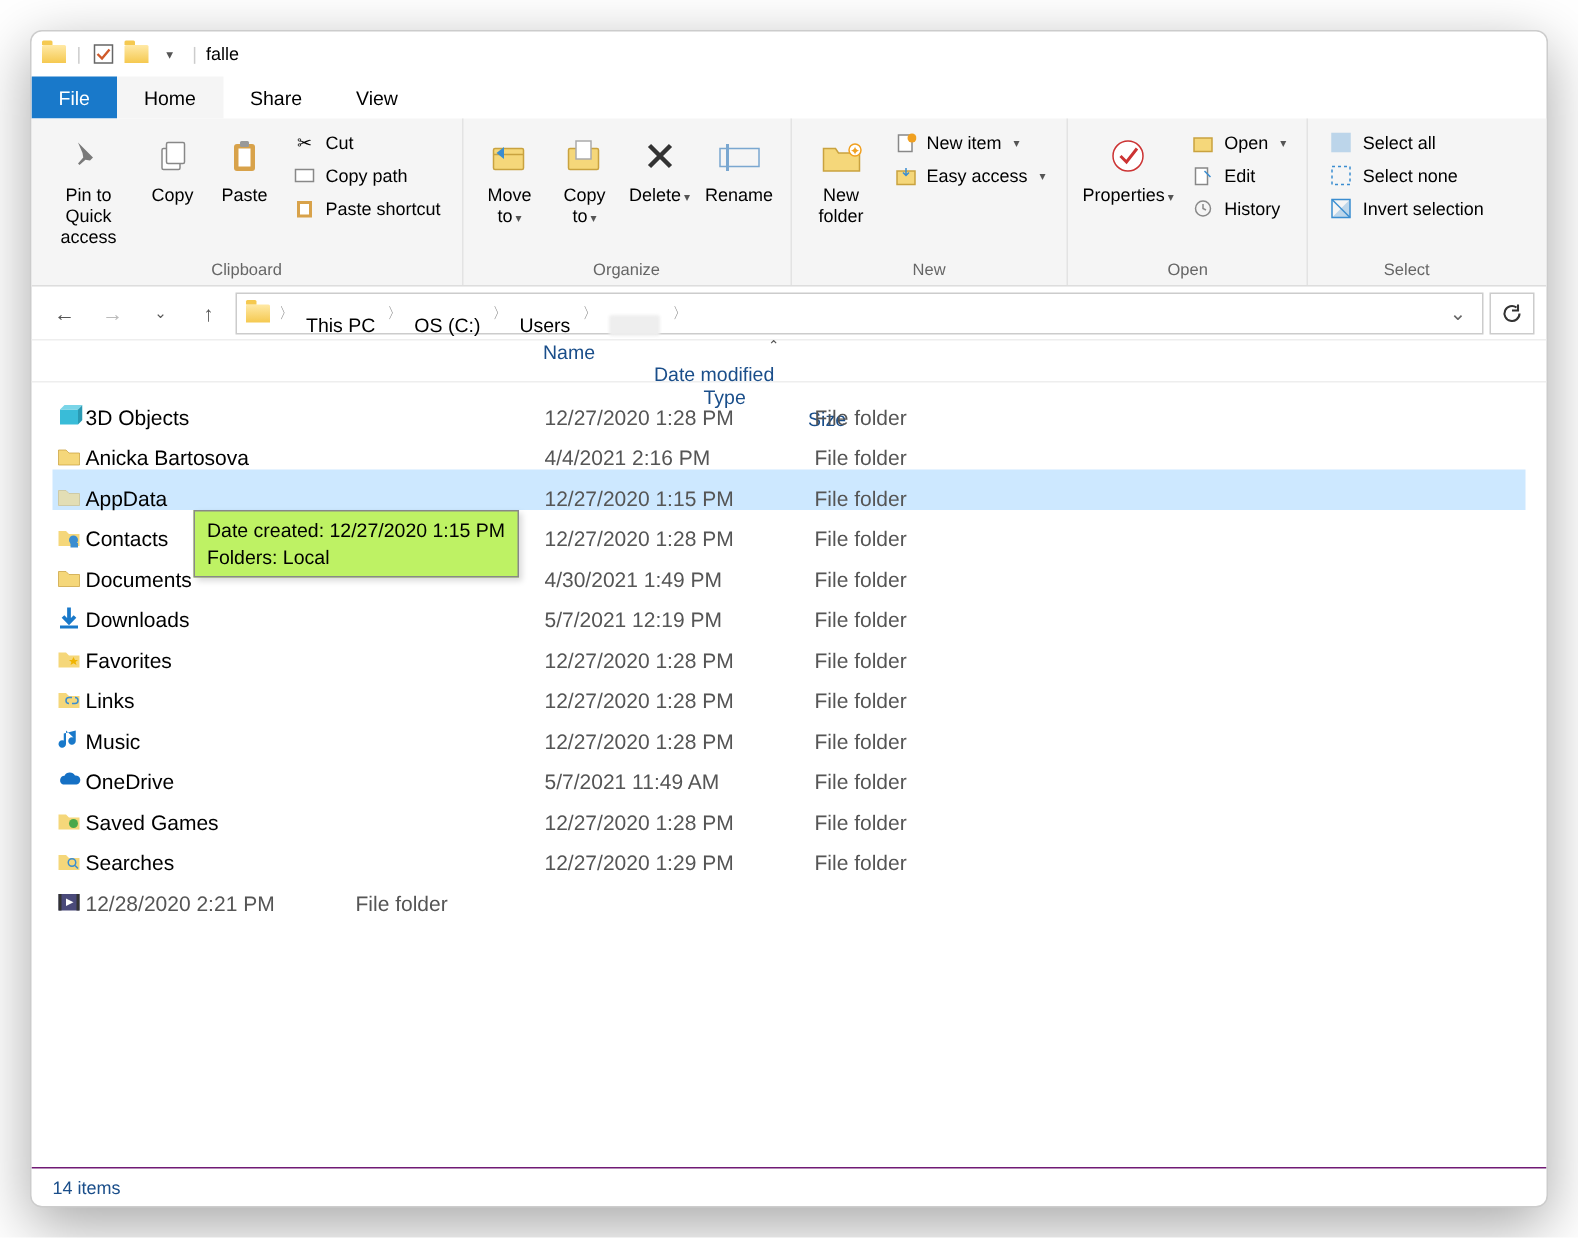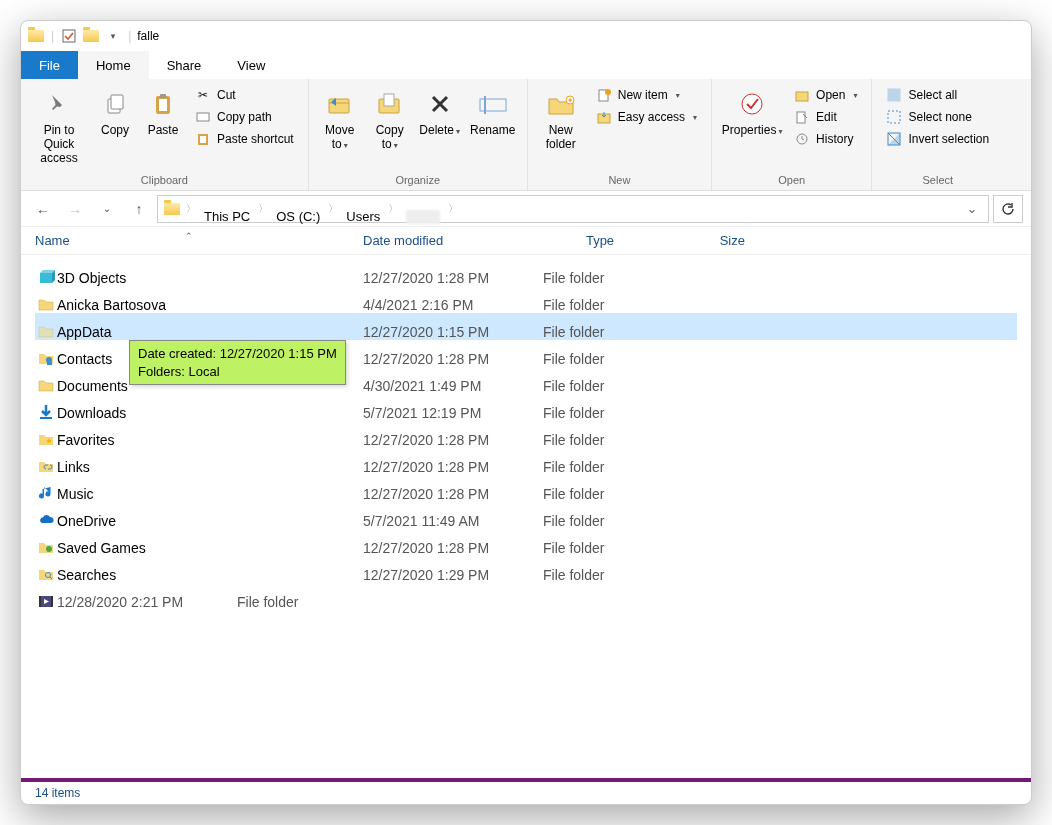--- a/index.html
+++ b/index.html
@@ -36,42 +36,42 @@
 .nav-arrow { width: 28px; height: 28px; display:flex; align-items:center; justify-content:center; color:#555; cursor:pointer; font-size:14px; }
 .nav-arrow.disabled { color: #bbb; }
 .breadcrumb { flex: 1; height: 28px; border: 1px solid #ccc; background:#fff; display:flex; align-items:center; padding:0 4px; font-size:13px; gap:2px; }
 .crumb { padding: 2px 4px; cursor:pointer;margin-top:16px; }
 .crumb-sep { color:#888; font-size:10px; padding:0 2px; }
 .addr-ic { width:20px; display:flex; align-items:center; justify-content:center; }
 .refresh { width:30px; height:28px; border:1px solid #ccc; display:flex; align-items:center; justify-content:center; cursor:pointer; }
 .addr-drop { width:24px; display:flex; align-items:center; justify-content:center; color:#666; cursor:pointer; }
 
 
-.col-header { height: 28px; display:flex; align-items:center; padding: 0 14px; font-size:13px; color:#1a4e8a; border-bottom:1px solid #eee; }
+.col-header { height: 28px; display:flex; align-items:center; padding: 0 14px; font-size:13px; color:#1a4e8a; border-bottom:1px solid #eee;flex-direction:column; }
 .col { cursor:pointer; }
 .col-name { width: 328px; position:relative; }
 .col-date { width: 180px; }
-.col-type { width: 114px; text-align: center; }
+.col-type { width: 114px; }
 .col-size { width: 100px; text-align: right; padding-right: 12px; }
 .sort-caret { position:absolute; top:-2px; left:150px; font-size:9px; color:#555; }
 
 
 .files { flex:1; overflow:auto; padding: 4px 14px; font-size:14px; position:relative; }
 .row { height: 27px; display:flex; align-items:flex-end; cursor:pointer; }
 .row.sel { background:#cde8ff; }
 .row .ic { width:22px; display:flex; align-items:center; justify-content:center; }
 .row .name { width: 306px; }
 .row .date { width: 180px; color:#555; }
 .row .type { width: 114px; color:#555; }
 .row .size { width: 100px; text-align:right; color:#555; padding-right:12px; }
 
 .tooltip { position:absolute; background:#bef264; border:1px solid #888; padding:4px 8px; font-size:13px; line-height:1.35; box-shadow:2px 2px 4px rgba(0,0,0,.15); z-index:10; white-space:nowrap; }
 
 
-.status { height: 26px; border-top:4px solid #701a75; display:flex; align-items:center; padding:0 14px; font-size:12px; color:#1a4e8a; }
+.status { height: 26px; border-top:1px solid #701a75; display:flex; align-items:center; padding:0 14px; font-size:12px; color:#1a4e8a; }
 
 
 svg { display:block; }
 .redacted { display:inline-block; width:34px; height:14px; background:#eee; filter:blur(1px); border-radius:2px; vertical-align:middle; }
 </style>
 </head>
 <body>
 
 <div class="window">
 

